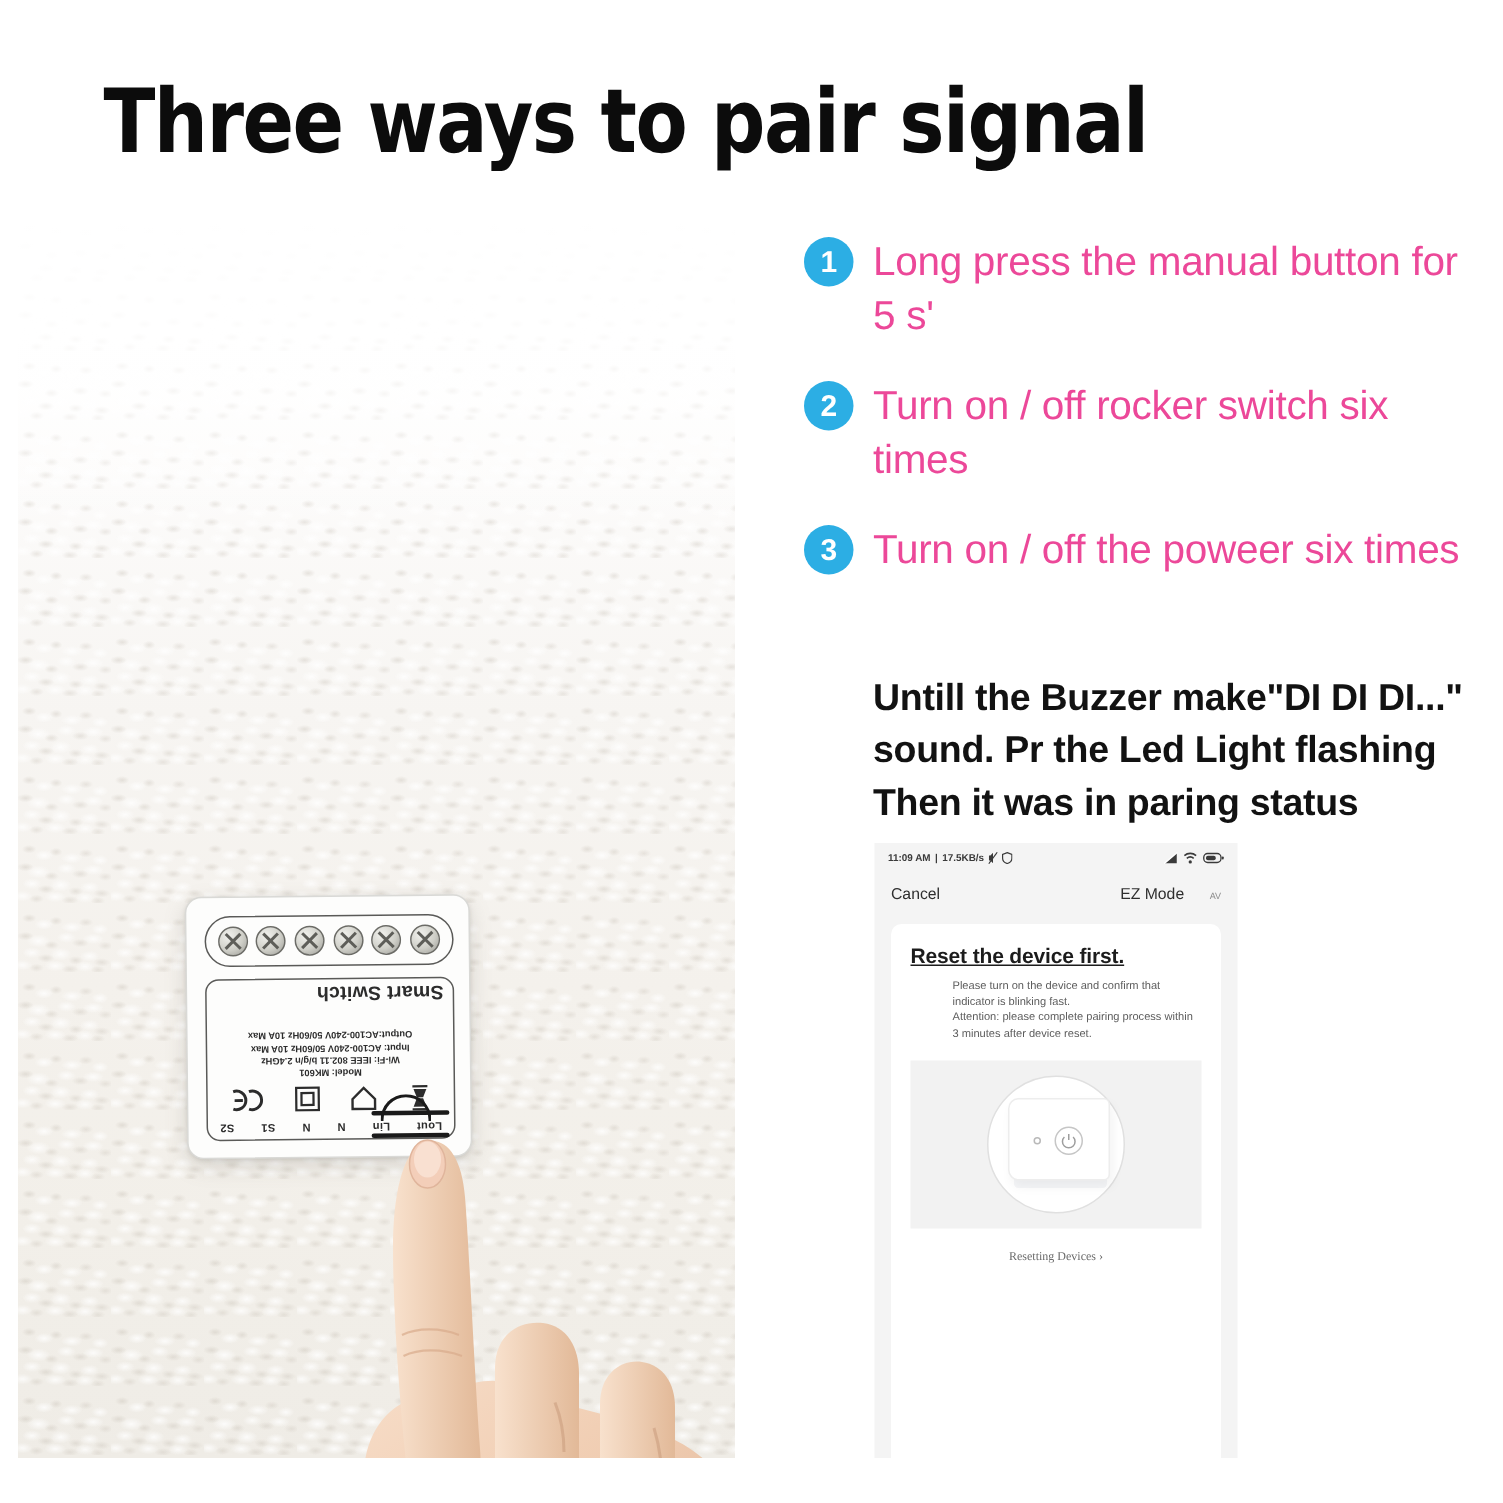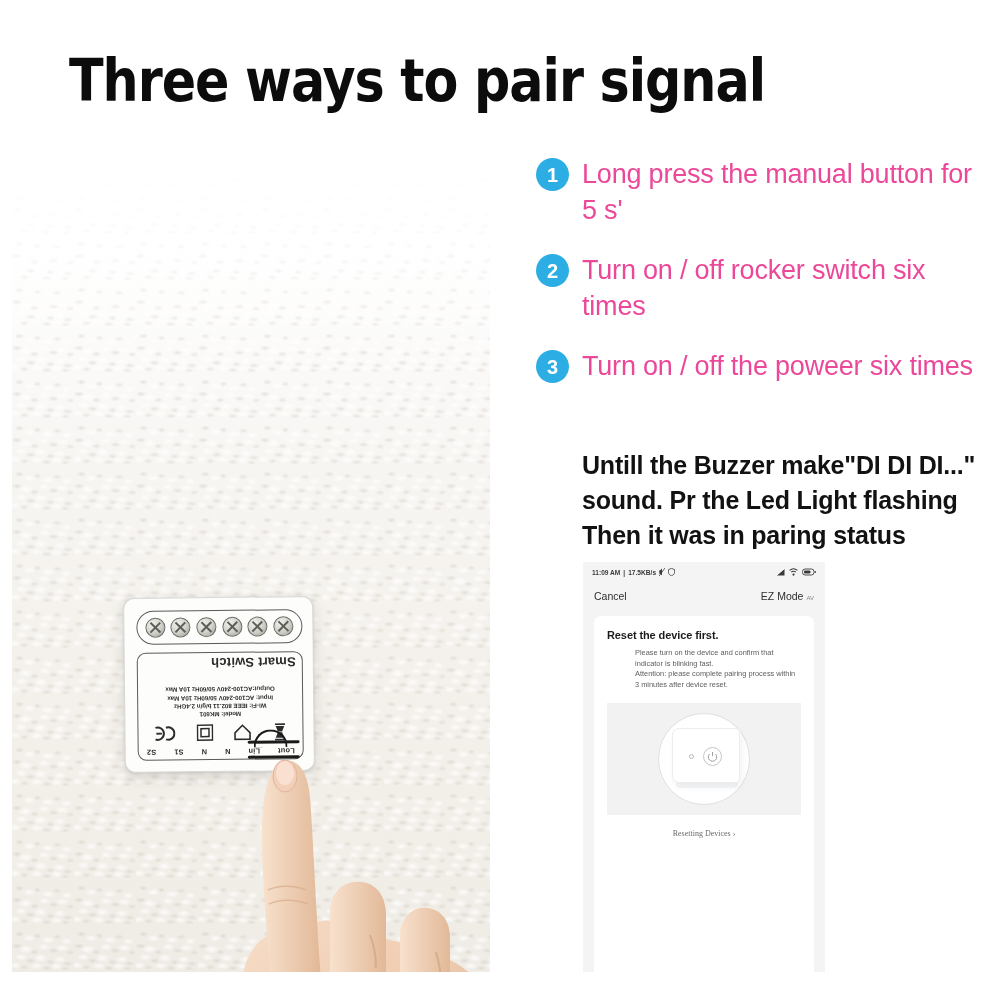--- a/index.html
+++ b/index.html
@@ -216,31 +216,31 @@
   }
   #sb-left { display: flex; align-items: center; gap: 3px; }
   #sb-right { display: flex; align-items: center; gap: 4px; }
   .sb-ico { display: inline-flex; align-items: center; }
   #navbar {
     height: 28px;
     display: flex; align-items: center; justify-content: space-between;
     padding: 0 11px;
     font-size: 10.5px; color: #2e2e2e;
   }
-  #ez-mode { display: flex; align-items: baseline; gap: 3px; text-align: center; }
+  #ez-mode { display: flex; align-items: baseline; gap: 17px; text-align: center; }
   #ez-sup { font-size: 6px; color: #8a8a8a; }
   #card {
     position: absolute;
     left: 11px; top: 54px;
     width: 220px; height: 356px;
     background: #ffffff;
     border-radius: 7px 7px 0 0;
     padding: 13px 13px 0 13px;
   }
-  #card-title { font-size: 11px; font-weight: 700; color: #1c1c1c; letter-spacing: -.1px; }
+  #card-title { font-size: 14px; font-weight: 700; color: #1c1c1c; letter-spacing: -.1px; text-decoration: underline; }
   #card-body { margin-top: 7px; font-size: 7.4px; line-height: 10.6px; color: #5c5c5c; margin-left: 28px; }
   #illus {
     margin-top: 13px;
     width: 194px; height: 112px;
     background: #f2f2f2;
     display: flex; align-items: center; justify-content: center;
   }
   #illus-circle {
     width: 92px; height: 92px; border-radius: 50%;
     border: 1px solid #e0e0e0;

